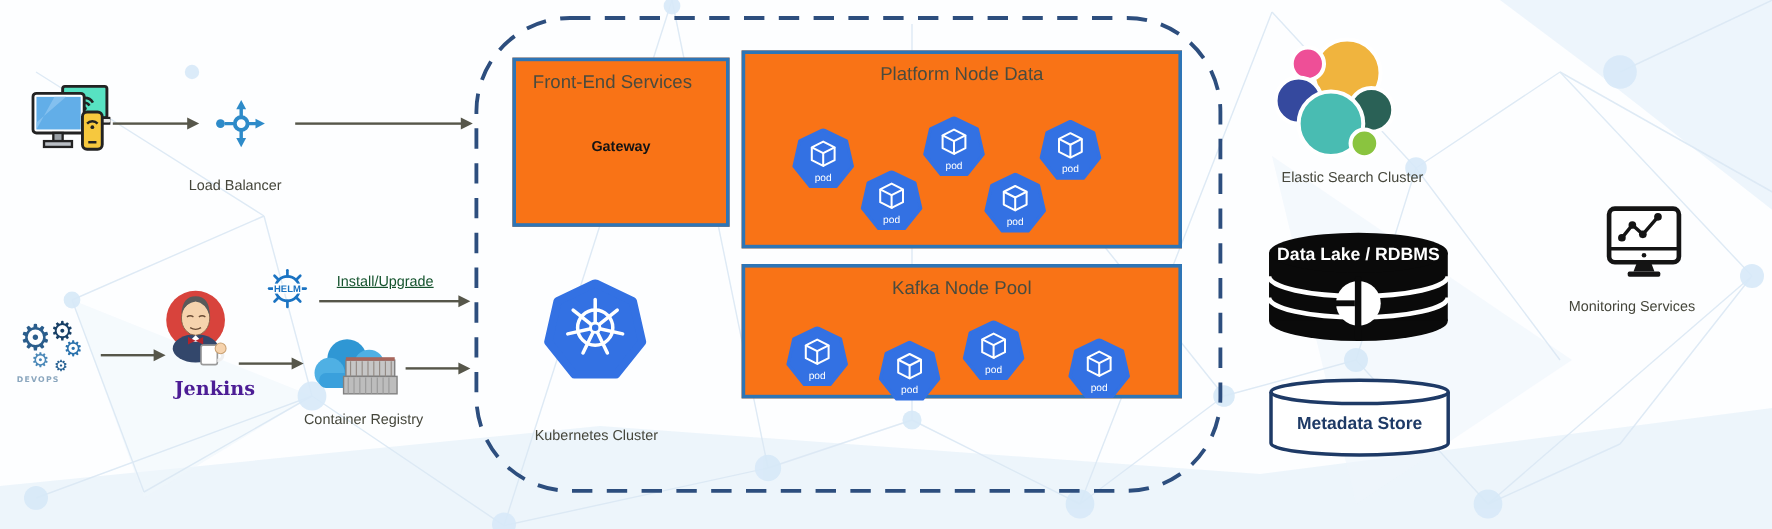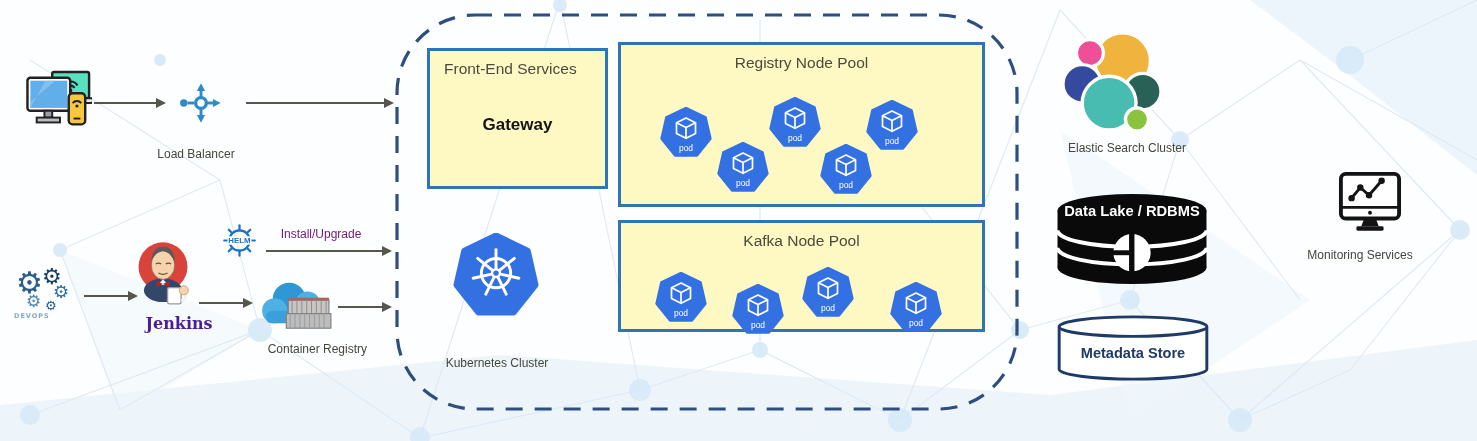--- a/index.html
+++ b/index.html
@@ -4,21 +4,21 @@
 <style>
   html,body{margin:0;padding:0;background:#fdfefe;}
   #canvas{position:relative;width:1477px;height:441px;overflow:hidden;
           font-family:"Liberation Sans",sans-serif;background:#fdfeff;}
   #bg{position:absolute;left:0;top:0;z-index:0;}
   .el{position:absolute;z-index:2;}
   .lbl{position:absolute;z-index:3;font-size:12px;color:#45463b;text-align:center;line-height:1.15;}
   .arrow{position:absolute;z-index:2;height:2px;background:#56564a;}
   .arrow::after{content:"";position:absolute;right:-8px;top:-4.5px;width:0;height:0;
     border-left:10px solid #56564a;border-top:5px solid transparent;border-bottom:5px solid transparent;}
-  .pool{position:absolute;z-index:2;background:#fef9c3;border:3px solid #2e75b6;box-sizing:border-box;}
+  .pool{position:absolute;z-index:2;background:#f97316;border:3px solid #2e75b6;box-sizing:border-box;}
   .pool-title{position:absolute;top:9px;left:0;right:0;text-align:center;font-size:15.5px;color:#4a4b3e;}
   .pod{position:absolute;width:52px;height:52px;}
   .gear{position:absolute;font-family:"DejaVu Sans",sans-serif;line-height:1;}
 </style>
 </head>
 <body>
 
 <div id="canvas">
 
   <svg id="bg" width="1477" height="441" viewBox="0 0 1477 441">
@@ -158,21 +158,21 @@
           <line x1="31" y1="20" x2="36.5" y2="20"></line>
         <line x1="12.2" y1="12.2" x2="8.4" y2="8.4"></line>
           <line x1="27.8" y1="12.2" x2="31.6" y2="8.4"></line>
         <line x1="12.2" y1="27.8" x2="8.4" y2="31.6"></line>
           <line x1="27.8" y1="27.8" x2="31.6" y2="31.6"></line>
       </g>
       <rect x="7" y="15.5" width="26" height="9" fill="#fdfeff"></rect>
       <text x="20" y="23" text-anchor="middle" font-size="8.5" font-weight="bold" fill="#1a73c2" font-family="Liberation Sans, sans-serif">HELM</text>
     </svg>
   </div>
-  <div class="lbl" style="left:256px;top:228px;width:130px;color:#701a75;">Install/Upgrade</div>
+  <div class="lbl" style="left:256px;top:228px;width:130px;color:#14532d;text-decoration:underline;">Install/Upgrade</div>
   <div class="arrow" style="left:266px;top:250px;width:118px;"></div>
 
   <div class="el" style="left:260px;top:272px;">
     <svg width="72" height="62" viewBox="0 0 74 64">
       <circle cx="30" cy="28" r="17" fill="#2f97d4"></circle>
       <circle cx="15" cy="40" r="13" fill="#4fb0e4"></circle>
       <circle cx="49" cy="33" r="13" fill="#4fb0e4"></circle>
       <rect x="6" y="40" width="52" height="13" rx="6" fill="#3aa0dc"></rect>
       <g stroke="#808080" stroke-width="1.2">
         <rect x="29" y="29" width="42" height="14" fill="#c6c6c6"></rect>
@@ -194,34 +194,34 @@
         <line x1="41" y1="44" x2="41" y2="58"></line>
           <line x1="46" y1="44" x2="46" y2="58"></line>
         <line x1="51" y1="44" x2="51" y2="58"></line>
           <line x1="56" y1="44" x2="56" y2="58"></line>
         <line x1="61" y1="44" x2="61" y2="58"></line>
           <line x1="66" y1="44" x2="66" y2="58"></line>
       </g>
       <rect x="29" y="26.5" width="42" height="3" fill="#a8665c"></rect>
     </svg>
   </div>
-  <div class="lbl" style="left:217px;top:343px;width:150px;text-align:right;">Container Registry</div>
+  <div class="lbl" style="left:228px;top:343px;width:150px;">Container Registry</div>
   <div class="arrow" style="left:338px;top:306px;width:46px;"></div>
 
   <svg class="el" style="left:393px;top:11px;z-index:1;" width="628" height="402" viewBox="0 0 628 402">
     <rect x="4" y="4" width="620" height="394" rx="78" fill="none" stroke="#2d4e7e" stroke-width="3.2" stroke-dasharray="17 12"></rect>
   </svg>
 
   <div class="pool" style="left:427px;top:48px;width:181px;height:141px;">
     <div style="position:absolute;top:9px;left:14px;font-size:15.5px;color:#4a4b3e;">Front-End Services</div>
-    <div style="position:absolute;top:64px;left:0;right:0;text-align:center;font-size:17px;font-weight:600;color:#141414;">Gateway</div>
+    <div style="position:absolute;top:64px;left:0;right:0;text-align:center;font-size:12px;font-weight:600;color:#141414;">Gateway</div>
   </div>
 
   <div class="pool" style="left:618px;top:42px;width:367px;height:165px;">
-    <div class="pool-title">Registry Node Pool</div>
+    <div class="pool-title">Platform Node Data</div>
     <div>
         <div class="pod" style="left: 39px; top: 62px;">
     <svg width="52" height="52" viewBox="0 0 52 52">
       <polygon points="26,1 45.5,10.4 50.4,31.6 36.9,48.5 15.1,48.5 1.6,31.6 6.4,10.4" fill="#3371e3" stroke="#3371e3" stroke-width="2.5" stroke-linejoin="round"></polygon>
       <polygon points="26,11 35.5,15.8 26,20.6 16.5,15.8" fill="none" stroke="#ffffff" stroke-width="1.7" stroke-linejoin="round"></polygon>
       <polyline points="16.5,15.8 16.5,26.5 26,31.3 26,20.6" fill="none" stroke="#ffffff" stroke-width="1.7" stroke-linejoin="round"></polyline>
       <polyline points="35.5,15.8 35.5,26.5 26,31.3" fill="none" stroke="#ffffff" stroke-width="1.7" stroke-linejoin="round"></polyline>
       <text x="26" y="43.5" text-anchor="middle" font-size="8.5" fill="#ffffff" font-family="Liberation Sans, sans-serif">pod</text>
     </svg>
   </div>

